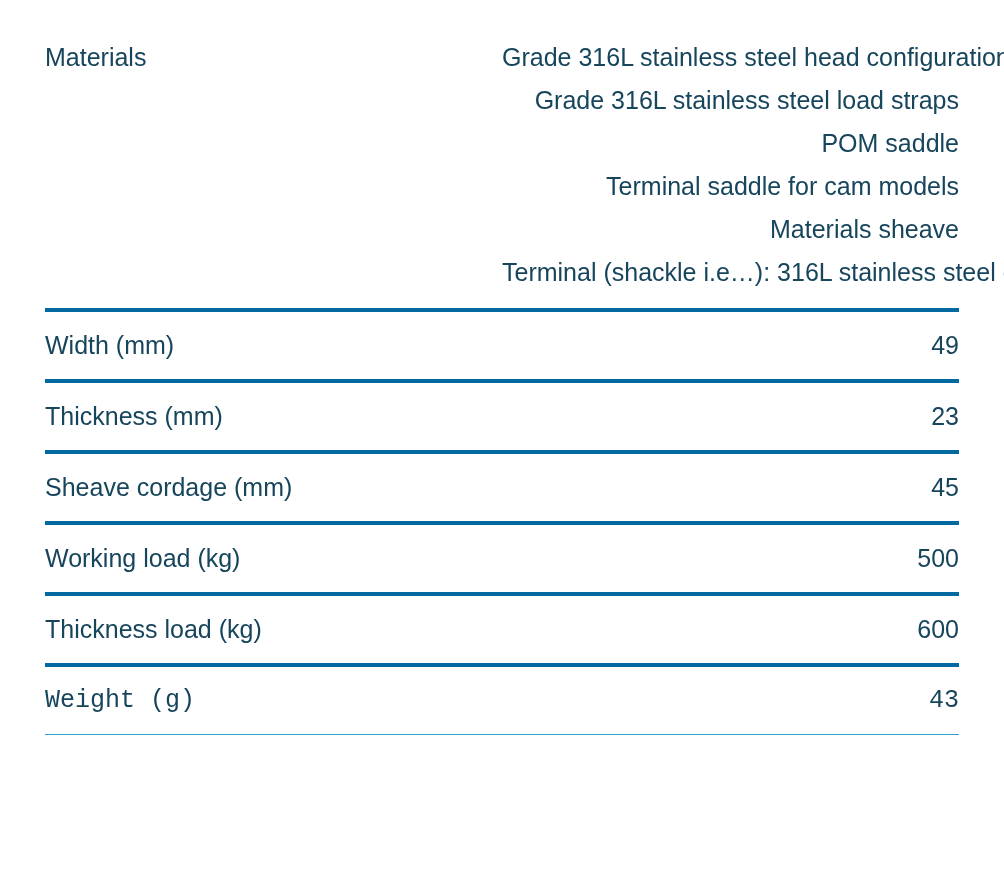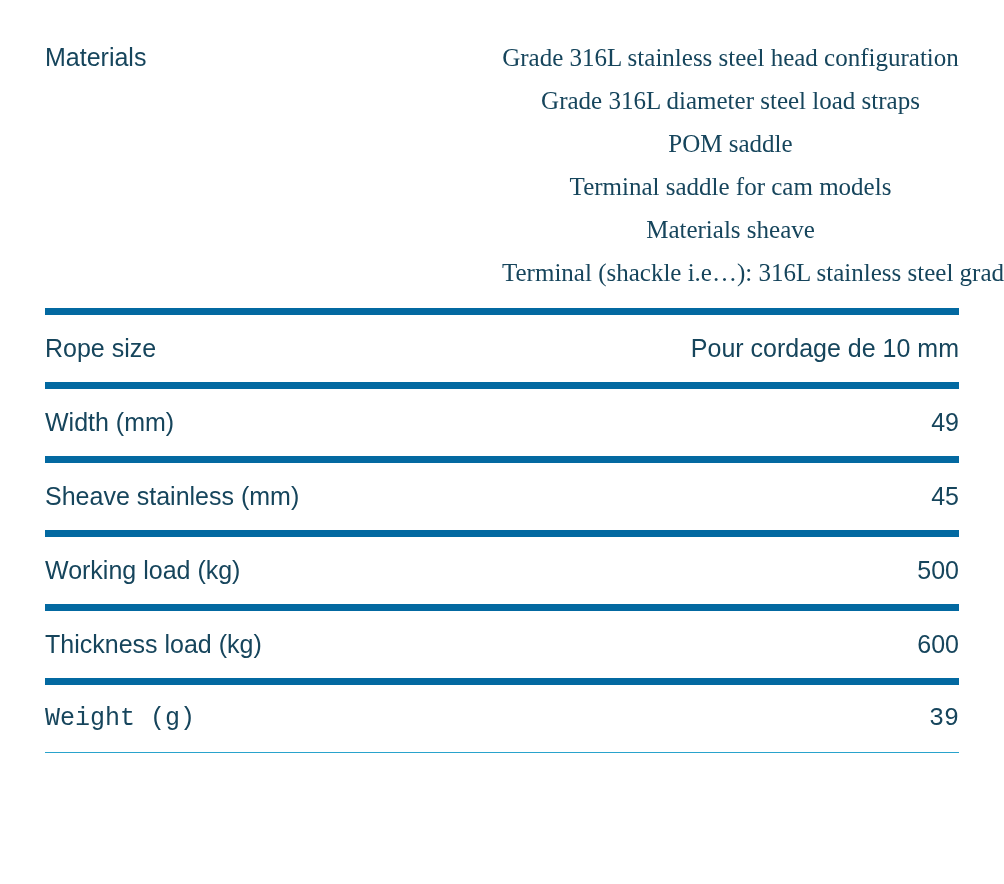--- a/index.html
+++ b/index.html
@@ -14,21 +14,21 @@
     color: #16455c;
     overflow: hidden;
   }
   .spec-table {
     width: 914px;
     margin: 0 auto;
     border-collapse: collapse;
     table-layout: fixed;
   }
   .spec-table tr {
-    border-bottom: 7px solid #0369a1;
+    border-bottom: 4px solid #0369a1;
   }
   .spec-table tr.no-rule {
     border-bottom: none;
     font-family: Liberation Mono, monospace;
   }
   .spec-table td {
     padding: 0;
     vertical-align: top;
     font-size: 25px;
     line-height: 43px;
@@ -41,23 +41,22 @@
   }
   td.value {
     text-align: right;
     padding: 12px 0 12px 0;
   }
   .materials-list {
     display: block;
   }
   .materials-list .mat-line {
     display: block;
-    text-align: center;
+    text-align: right;
     white-space: nowrap;
-    font-family: Liberation Serif, serif;
   }
   tr.materials td.label,
   tr.materials td.value {
     padding-top: 22px;
     padding-bottom: 14px;
   }
   tr.materials td.label {
     line-height: 43px;
   }
   .bottom-rule {
@@ -75,48 +74,48 @@
 
 <div class="top-spacer"></div>
 
 <table class="spec-table">
   <tbody>
     <tr class="materials">
       <td class="label">Materials</td>
       <td class="value">
         <span class="materials-list">
           <span class="mat-line">Grade 316L stainless steel head configuration</span>
-          <span class="mat-line">Grade 316L diameter steel load straps</span>
+          <span class="mat-line">Grade 316L stainless steel load straps</span>
           <span class="mat-line">POM saddle</span>
           <span class="mat-line">Terminal saddle for cam models</span>
           <span class="mat-line">Materials sheave</span>
           <span class="mat-line">Terminal (shackle i.e…): 316L stainless steel grade</span>
         </span>
       </td>
     </tr>
     <tr>
-      <td class="label">Rope size</td>
-      <td class="value">Pour cordage de 10 mm</td>
-    </tr>
-    <tr>
       <td class="label">Width (mm)</td>
       <td class="value">49</td>
     </tr>
     <tr>
-      <td class="label">Sheave stainless (mm)</td>
+      <td class="label">Thickness (mm)</td>
+      <td class="value">23</td>
+    </tr>
+    <tr>
+      <td class="label">Sheave cordage (mm)</td>
       <td class="value">45</td>
     </tr>
     <tr>
       <td class="label">Working load (kg)</td>
       <td class="value">500</td>
     </tr>
     <tr>
       <td class="label">Thickness load (kg)</td>
       <td class="value">600</td>
     </tr>
     <tr class="no-rule">
       <td class="label">Weight (g)</td>
-      <td class="value">39</td>
+      <td class="value">43</td>
     </tr>
   </tbody>
 </table>
 
 <div class="bottom-rule"></div>
 
 </body></html>

